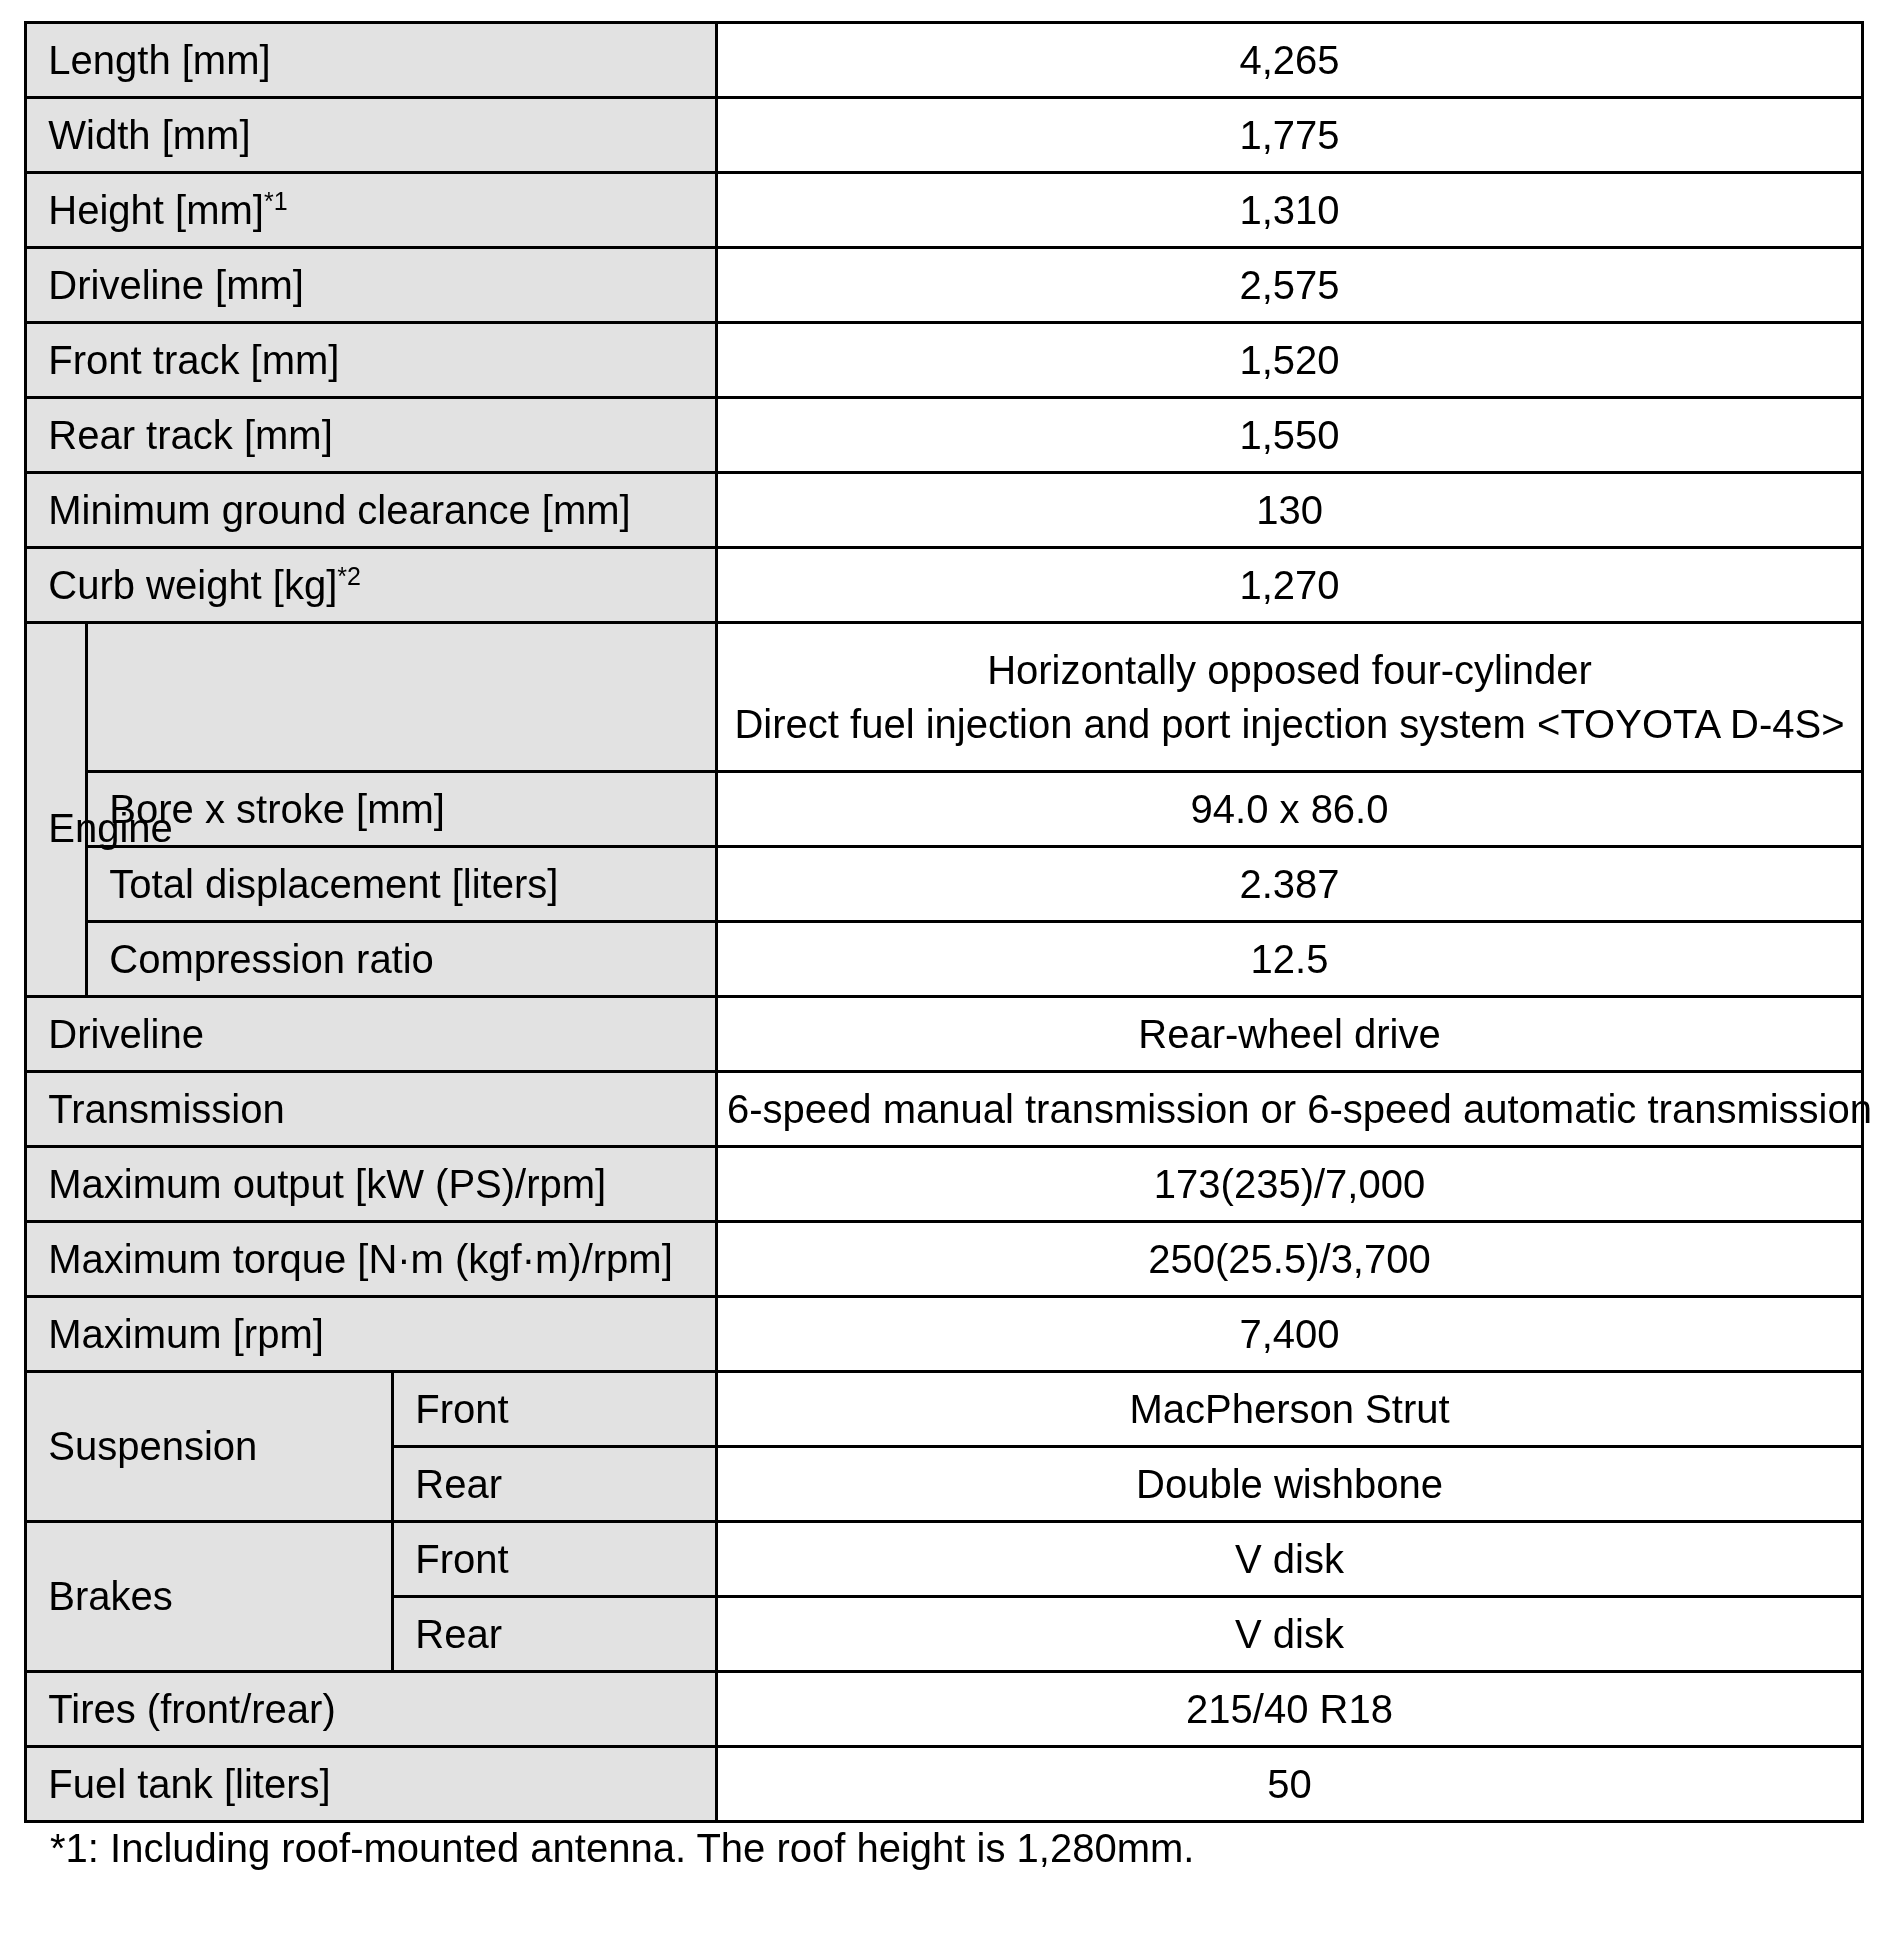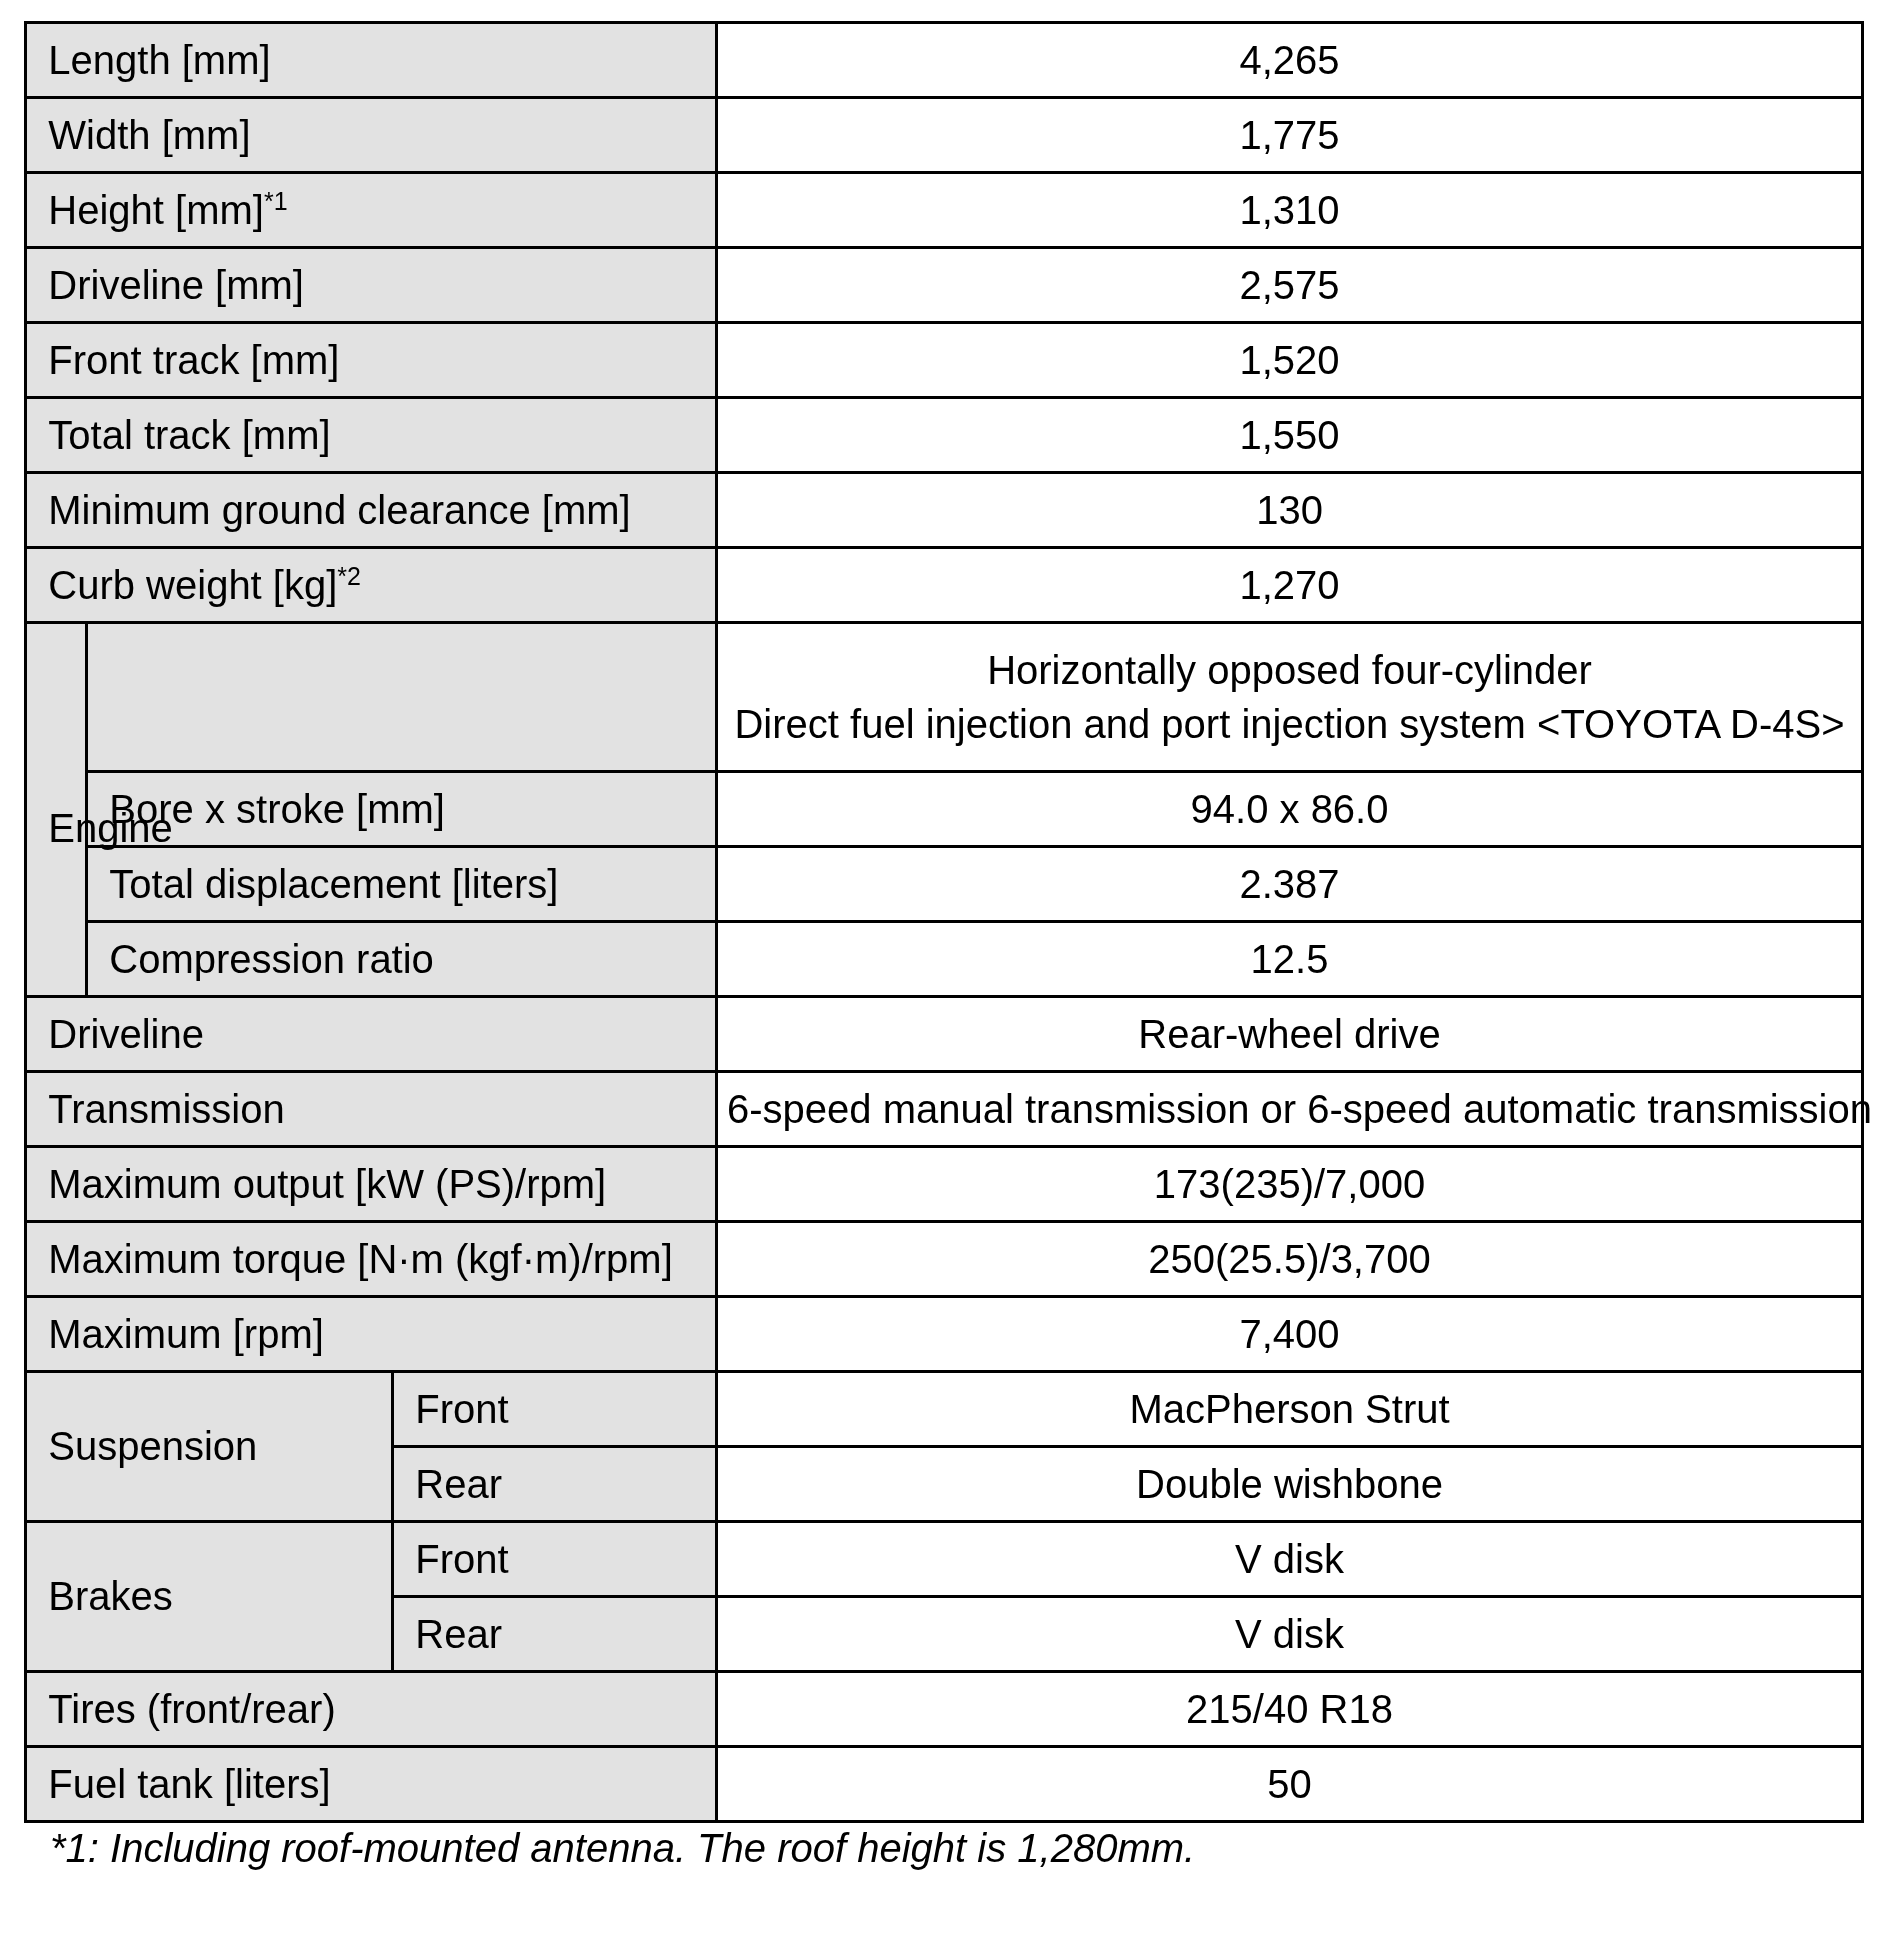--- a/index.html
+++ b/index.html
@@ -52,21 +52,21 @@
     position: relative;
     top: -13.6px;
   }
   .engine-line2 { margin-top: 9px; }
   .footnote {
     position: absolute;
     left: 50px;
     font-size: 40px;
     white-space: nowrap;
   }
-  #footnote-1 { top: 1826px; font-style: italic; }
+  #footnote-1 { top: 1826px; }
   #footnote-2 { top: 1994px; }
 </style>
 </head>
 <body>
 
 <table class="spec-table">
   <colgroup>
     <col style="width:61px">
     <col style="width:306px">
     <col style="width:324px">
@@ -87,21 +87,21 @@
     </tr>
     <tr>
       <td class="lbl" colspan="3"><span>Driveline [mm]</span><span class="sup"></span></td>
       <td class="val">2,575</td>
     </tr>
     <tr>
       <td class="lbl" colspan="3"><span>Front track [mm]</span><span class="sup"></span></td>
       <td class="val">1,520</td>
     </tr>
     <tr>
-      <td class="lbl" colspan="3"><span>Total track [mm]</span><span class="sup"></span></td>
+      <td class="lbl" colspan="3"><span>Rear track [mm]</span><span class="sup"></span></td>
       <td class="val">1,550</td>
     </tr>
     <tr>
       <td class="lbl" colspan="3"><span>Minimum ground clearance [mm]</span><span class="sup"></span></td>
       <td class="val">130</td>
     </tr>
     <tr>
       <td class="lbl" colspan="3"><span>Curb weight [kg]</span><span class="sup">*2</span></td>
       <td class="val">1,270</td>
     </tr>

